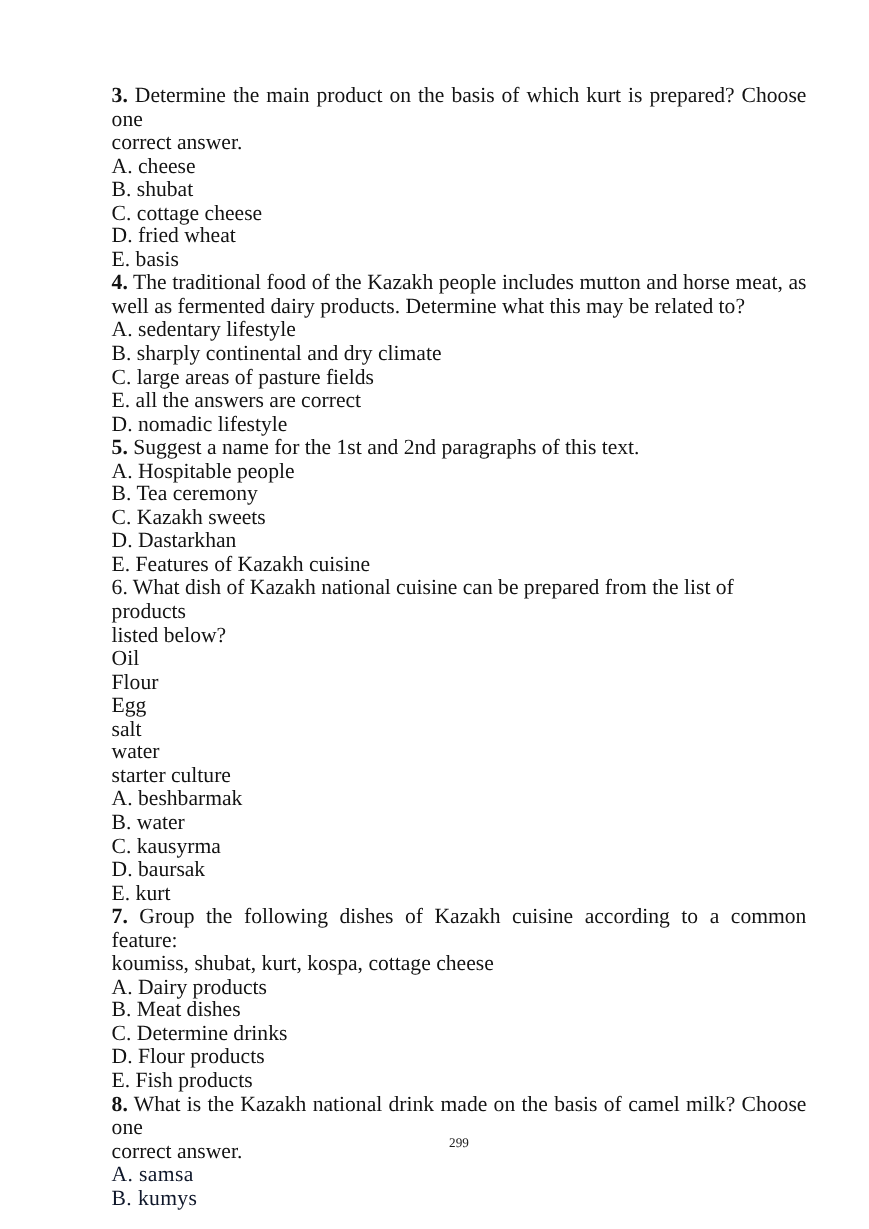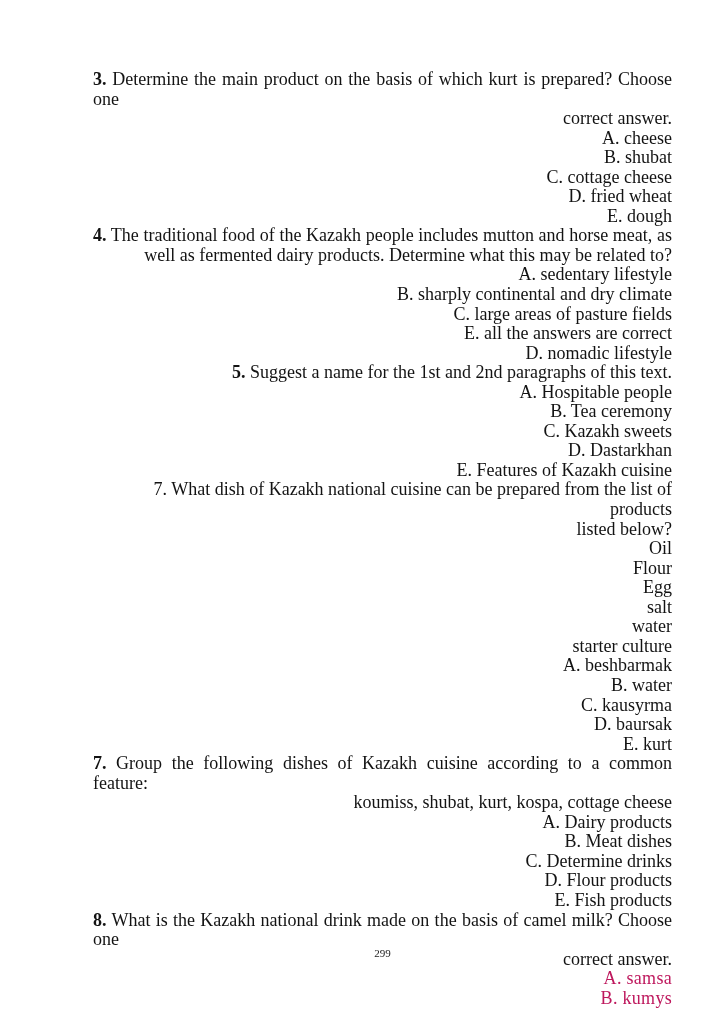--- a/index.html
+++ b/index.html
@@ -22,32 +22,32 @@
   .text-block {
     position: absolute;
     left: 93px;
     top: 70px;
     width: 579px;
     font-size: 18px;
     line-height: 19.55px;
     color: #131313;
   }
   .line {
-    text-align: right;
+    text-align: left;
     white-space: normal;
   }
   .line.justify {
     text-align: justify;
     text-align-last: justify;
   }
   .line .b {
     font-weight: bold;
   }
   .line.muted {
-    color: #be185d;
+    color: #0f172a;
     letter-spacing: 0.3px;
   }
   .page-number {
     position: absolute;
     left: 93px;
     top: 947px;
     width: 579px;
     text-align: center;
     font-size: 11px;
     color: #1c1c1c;
@@ -64,21 +64,21 @@
     <div class="line"><span class="b"></span><span class="t">correct answer.</span></div>
 
     <div class="line"><span class="b"></span><span class="t">A. cheese</span></div>
 
     <div class="line"><span class="b"></span><span class="t">B. shubat</span></div>
 
     <div class="line"><span class="b"></span><span class="t">C. cottage cheese</span></div>
 
     <div class="line"><span class="b"></span><span class="t">D. fried wheat</span></div>
 
-    <div class="line"><span class="b"></span><span class="t">E. dough</span></div>
+    <div class="line"><span class="b"></span><span class="t">E. basis</span></div>
 
     <div class="line justify"><span class="b">4.</span><span class="t"> The traditional food of the Kazakh people includes mutton and horse meat, as</span></div>
 
     <div class="line"><span class="b"></span><span class="t">well as fermented dairy products. Determine what this may be related to?</span></div>
 
     <div class="line"><span class="b"></span><span class="t">A. sedentary lifestyle</span></div>
 
     <div class="line"><span class="b"></span><span class="t">B. sharply continental and dry climate</span></div>
 
     <div class="line"><span class="b"></span><span class="t">C. large areas of pasture fields</span></div>
@@ -92,21 +92,21 @@
     <div class="line"><span class="b"></span><span class="t">A. Hospitable people</span></div>
 
     <div class="line"><span class="b"></span><span class="t">B. Tea ceremony</span></div>
 
     <div class="line"><span class="b"></span><span class="t">C. Kazakh sweets</span></div>
 
     <div class="line"><span class="b"></span><span class="t">D. Dastarkhan</span></div>
 
     <div class="line"><span class="b"></span><span class="t">E. Features of Kazakh cuisine</span></div>
 
-    <div class="line"><span class="b"></span><span class="t">7. What dish of Kazakh national cuisine can be prepared from the list of products</span></div>
+    <div class="line"><span class="b"></span><span class="t">6. What dish of Kazakh national cuisine can be prepared from the list of products</span></div>
 
     <div class="line"><span class="b"></span><span class="t">listed below?</span></div>
 
     <div class="line"><span class="b"></span><span class="t">Oil</span></div>
 
     <div class="line"><span class="b"></span><span class="t">Flour</span></div>
 
     <div class="line"><span class="b"></span><span class="t">Egg</span></div>
 
     <div class="line"><span class="b"></span><span class="t">salt</span></div>

